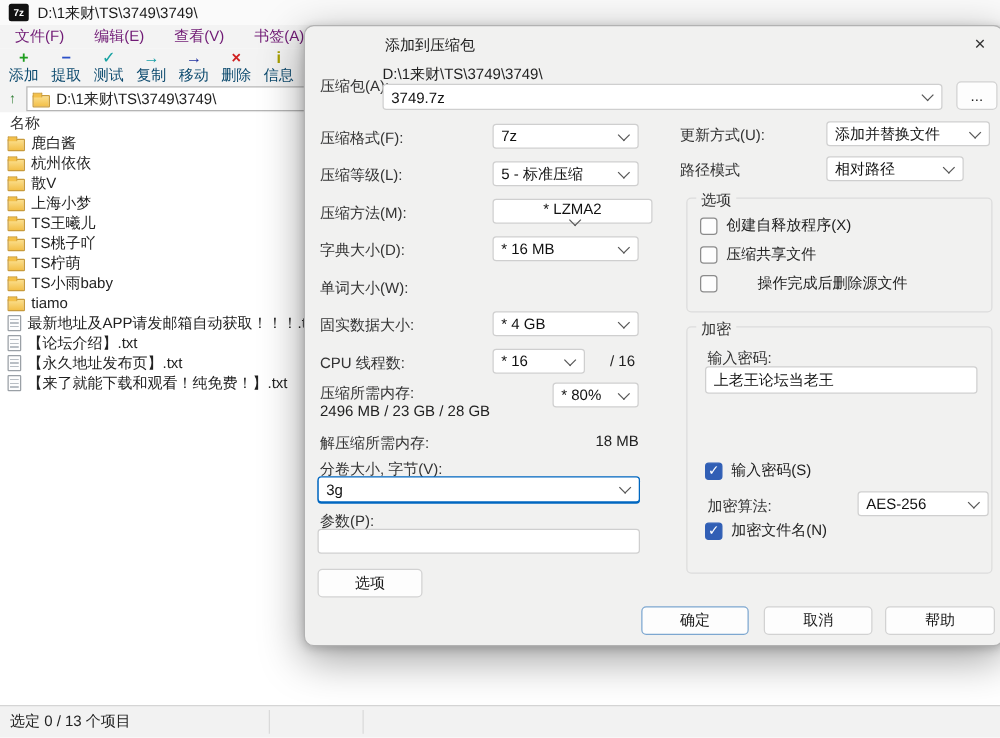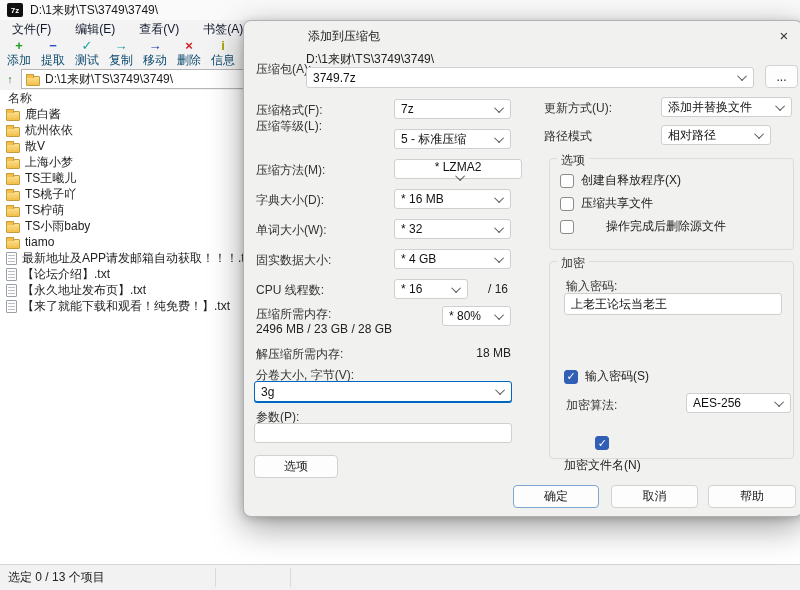--- a/index.html
+++ b/index.html
@@ -9,21 +9,21 @@
 
   
   .titlebar { position:absolute; left:0; top:0; width:800px; height:20px; background:#fafafa;
               display:flex; align-items:center; padding-left:7px; }
   .appicon { width:16px; height:14px; background:#111; color:#fff; font-size:8px; font-weight:bold;
              display:flex; align-items:center; justify-content:center; border-radius:2px; margin-right:7px; }
   .title-text { font-size:12px; color:#1a1a1a; }
 
   .menubar { position:absolute; left:0; top:20px; width:800px; height:19px; background:#f3f3f3;
              display:flex; align-items:center; }
-  .menu-item { padding:0 12px; color:#0f172a; cursor:default; }
+  .menu-item { padding:0 12px; color:#701a75; cursor:default; }
 
   .toolbar { position:absolute; left:0; top:39px; width:800px; height:29px; background:#f3f3f3;
              display:flex; align-items:flex-start; padding-left:2px; }
   .tb-btn { width:34px; display:flex; flex-direction:column; align-items:center; cursor:default; }
   .tb-glyph { font-size:13px; font-weight:bold; line-height:14px; height:14px; }
   .tb-label { font-size:12px; line-height:14px; color:#0c4a6e; }
 
   .addressbar { position:absolute; left:0; top:68px; width:800px; height:22px; background:#f3f3f3;
                 display:flex; align-items:center; }
   .up-btn { width:16px; height:16px; margin-left:2px; display:flex; align-items:center; justify-content:center;
@@ -218,43 +218,39 @@
   <div class="btn" style="left:521px; top:44px; width:33px; height:23px;">
     <span>...</span>
   </div>
 
   <span class="lbl" style="left:12px; top:81px;">压缩格式(F):</span>
   <div class="combo" style="left:150px; top:78px; width:117px;">
     <span>7z</span>
       <span class="chev"></span>
   </div>
 
-  <span class="lbl" style="left:12px; top:97px;text-align:right;">压缩等级(L):</span>
+  <span class="lbl" style="left:12px; top:111px;text-align:right;">压缩等级(L):</span>
   <div class="combo" style="left:150px; top:108px; width:117px;">
     <span>5 - 标准压缩</span>
       <span class="chev"></span>
   </div>
 
   <span class="lbl" style="left:12px; top:141px;">压缩方法(M):</span>
   <div class="combo" style="left:150px; top:138px; width:128px;flex-direction:column;">
     <span>* LZMA2</span>
       <span class="chev"></span>
   </div>
 
   <span class="lbl" style="left:12px; top:171px;">字典大小(D):</span>
   <div class="combo" style="left:150px; top:168px; width:117px;">
     <span>* 16 MB</span>
       <span class="chev"></span>
   </div>
 
   <span class="lbl" style="left:12px; top:201px;">单词大小(W):</span>
-  <div class="combo" style="left:150px; top:198px; width:117px;">
-    <span>* 32</span>
-      <span class="chev"></span>
-  </div>
 
   <span class="lbl" style="left:12px; top:231px;">固实数据大小:</span>
   <div class="combo" style="left:150px; top:228px; width:117px;">
     <span>* 4 GB</span>
       <span class="chev"></span>
   </div>
 
   <span class="lbl" style="left:12px; top:261px;">CPU 线程数:</span>
   <div class="combo" style="left:150px; top:258px; width:74px;">
     <span>* 16</span>
@@ -322,21 +318,21 @@
   </div>
   <div class="checkrow" style="left:320px; top:347px;">
     <span class="checkbox checked"></span>
     <span>输入密码(S)</span>
   </div>
   <span class="lbl" style="left:322px; top:376px;">加密算法:</span>
   <div class="combo" style="left:442px; top:372px; width:105px;">
     <span>AES-256</span>
       <span class="chev"></span>
   </div>
-  <div class="checkrow" style="left:320px; top:415px;flex-direction:column;">
+  <div class="checkrow" style="left:320px; top:395px;">
     <span class="checkbox checked"></span>
     <span>加密文件名(N)</span>
   </div>
 
   <div class="btn" style="left:367px; top:464px; width:87px; height:23px;">
     <span>取消</span>
   </div>
   <div class="btn default" style="left:269px; top:464px; width:86px; height:23px;">
     <span>确定</span>
   </div>

